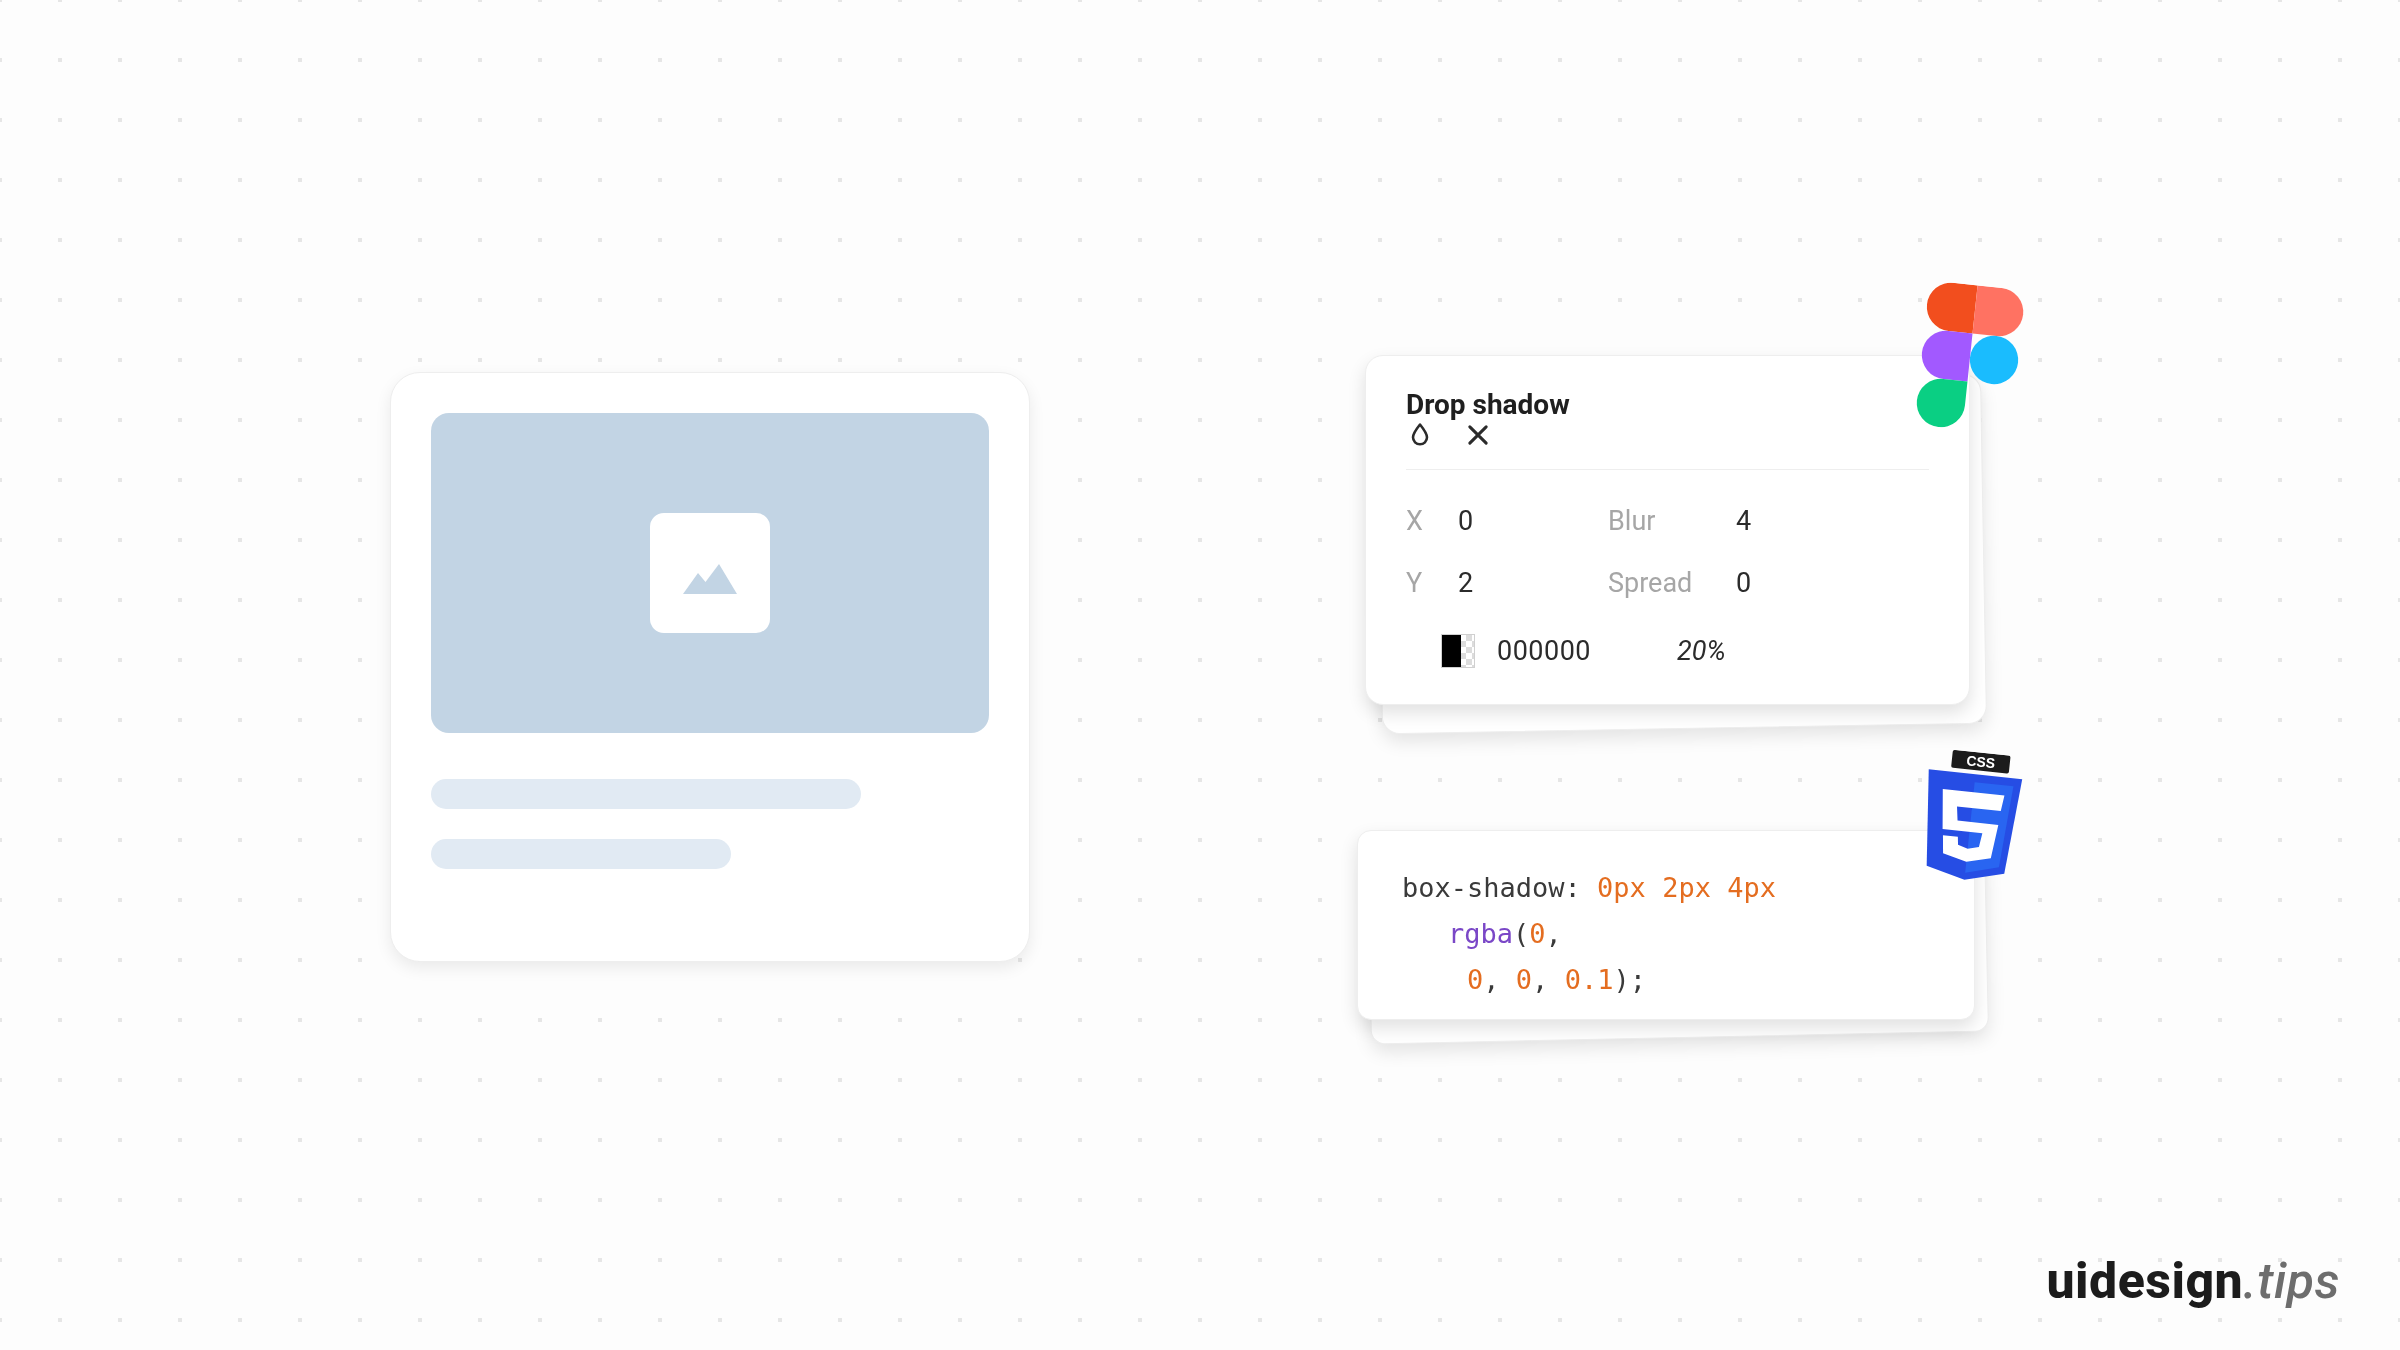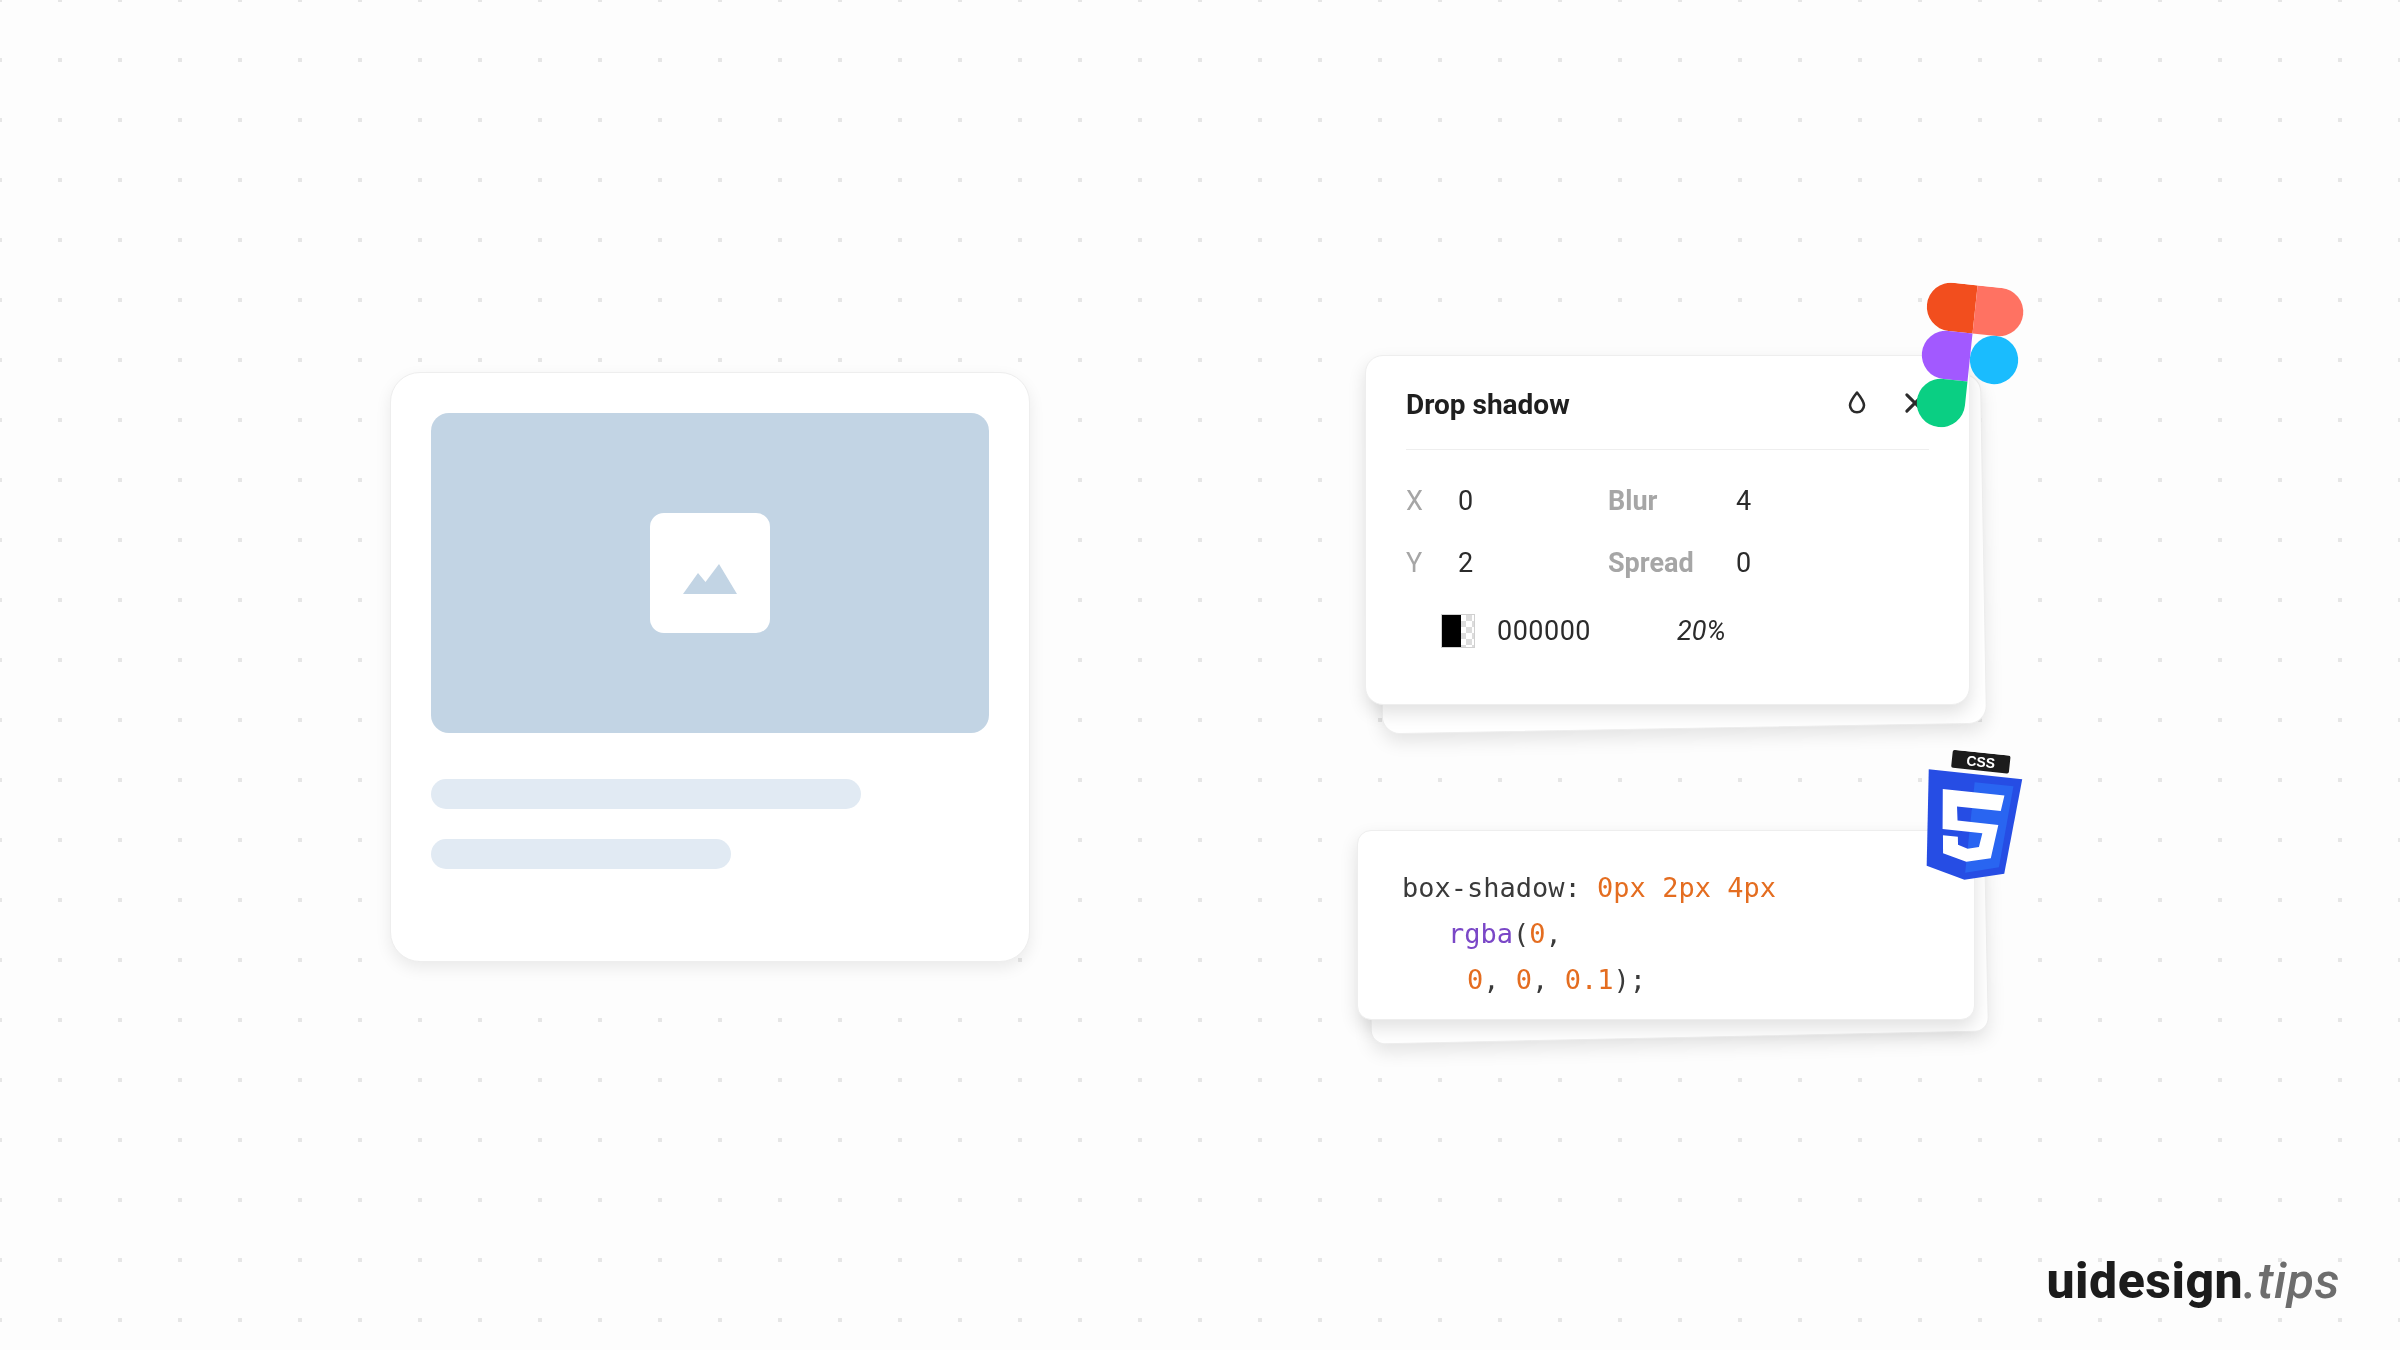--- a/index.html
+++ b/index.html
@@ -80,30 +80,30 @@
   }
   .figma-panel{
     position:absolute; inset:0;
     background:var(--card-bg);
     border:1px solid var(--card-border);
     border-radius:18px;
     box-shadow: 0 8px 18px rgba(0,0,0,.12);
     padding:32px 40px 28px 40px;
   }
   .fp-head{
-    display:flex;align-items:center;justify-content:space-between;
-    padding-bottom:28px;border-bottom:1.5px solid #eeeeee;margin-bottom:20px;
+    display:flex;justify-content:space-between;
+    padding-bottom:16px;border-bottom:1.5px solid #eeeeee;margin-bottom:20px;flex-direction:column;
   }
   .fp-title{font-size:28px;font-weight:700;color:var(--panel-title);}
   .fp-icons{display:flex;align-items:center;gap:30px;color:#2b2b2b;}
   .fp-icons svg{width:28px;height:28px;stroke:#2b2b2b;}
   .fp-row{display:flex;align-items:center;height:62px;font-size:27px;}
   .fp-lbl{color:var(--panel-muted);width:52px;}
   .fp-val{color:var(--panel-text);width:150px;}
-  .fp-lbl2{color:var(--panel-muted);width:128px;font-weight:bold;}
+  .fp-lbl2{color:var(--panel-muted);width:128px;}
   .swatch{
     width:34px;height:34px;border:1px solid #d0d0d0;margin-right:22px;
     background:
       linear-gradient(90deg,#000 0 60%, transparent 60% 100%),
       conic-gradient(#ffffff 0 25%, #dcdcdc 0 50%, #ffffff 0 75%, #dcdcdc 0 100%);
     background-size: 100% 100%, 12px 12px;
   }
   .fp-hex{color:var(--panel-text);width:180px;letter-spacing:.5px;}
   .fp-op{color:var(--panel-text);font-style:italic;}
 

